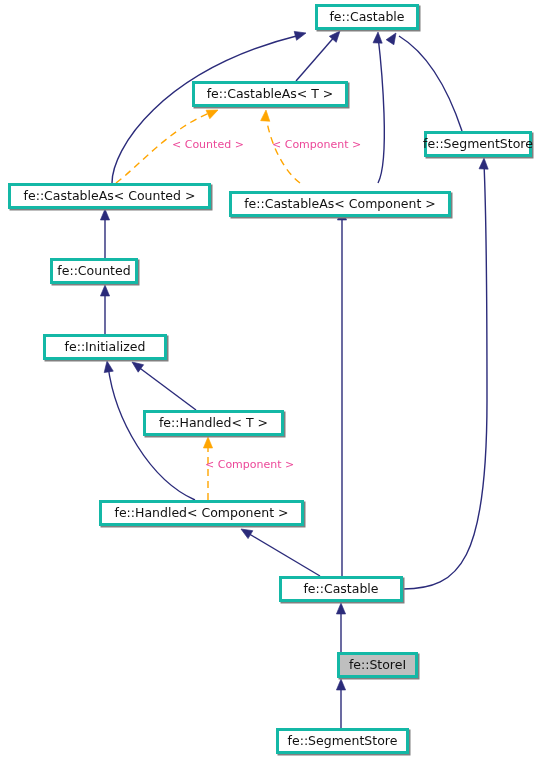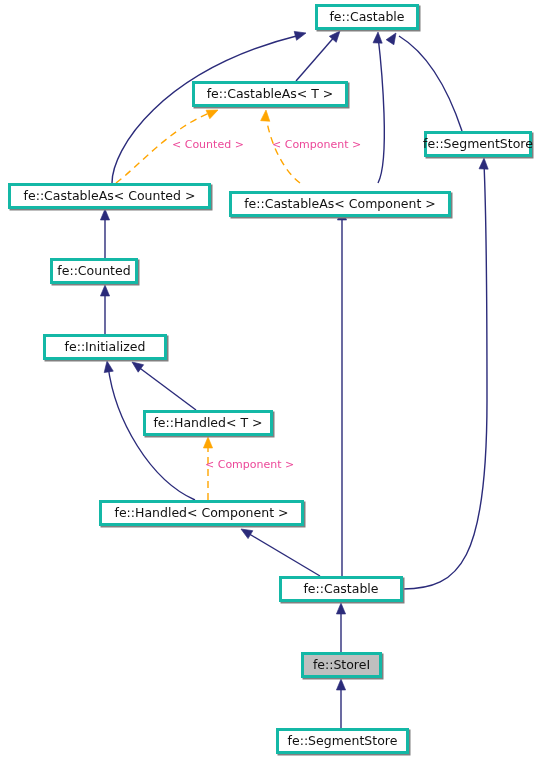--- a/index.html
+++ b/index.html
@@ -52,20 +52,21 @@
     font-size: 12.5px;
     line-height: 1;
     display: flex;
     align-items: center;
     justify-content: center;
     white-space: nowrap;
     box-shadow: 1.5px 1.5px 0 0 #808080;
   }
   .node-box.highlight {
     background: #bfbfbf;
+    margin-left: 36px;
   }
   .edge-label {
     position: absolute;
     font-size: 11px;
     color: #ec4899;
     white-space: nowrap;
     line-height: 1;
   }
 </style>
 </head>
@@ -109,21 +110,21 @@
       </g>
   </svg>
   <div id="nodes-group">
       <div class="node-box" style="left: 315px; top: 4px; width: 104px; height: 26px;">fe::Castable</div>
       <div class="node-box" style="left: 192px; top: 81px; width: 156px; height: 26px;">fe::CastableAs&lt; T &gt;</div>
       <div class="node-box" style="left: 424px; top: 131px; width: 108px; height: 26px;">fe::SegmentStore</div>
       <div class="node-box" style="left: 8px; top: 183px; width: 203px; height: 26px;">fe::CastableAs&lt; Counted &gt;</div>
       <div class="node-box" style="left: 229px; top: 183px; width: 222px; height: 26px; margin-top: 8px;">fe::CastableAs&lt; Component &gt;</div>
       <div class="node-box" style="left: 50px; top: 258px; width: 88px; height: 26px;">fe::Counted</div>
       <div class="node-box" style="left: 43px; top: 334px; width: 124px; height: 26px;">fe::Initialized</div>
-      <div class="node-box" style="left: 143px; top: 410px; width: 130px; height: 26px;">fe::Handled&lt; T &gt;</div>
+      <div class="node-box" style="left: 143px; top: 410px; width: 141px; height: 26px;">fe::Handled&lt; T &gt;</div>
       <div class="node-box" style="left: 99px; top: 500px; width: 205px; height: 26px;">fe::Handled&lt; Component &gt;</div>
       <div class="node-box" style="left: 279px; top: 576px; width: 124px; height: 26px;">fe::Castable</div>
       <div class="node-box highlight" style="left: 301px; top: 652px; width: 81px; height: 26px;">fe::StoreI</div>
       <div class="node-box" style="left: 276px; top: 728px; width: 133px; height: 26px;">fe::SegmentStore</div>
     </div>
   <div id="labels-group">
       <div class="edge-label" style="left: 172px; top: 139px;">&lt; Counted &gt;</div>
       <div class="edge-label" style="left: 272px; top: 139px;">&lt; Component &gt;</div>
       <div class="edge-label" style="left: 205px; top: 459px;">&lt; Component &gt;</div>
     </div>

